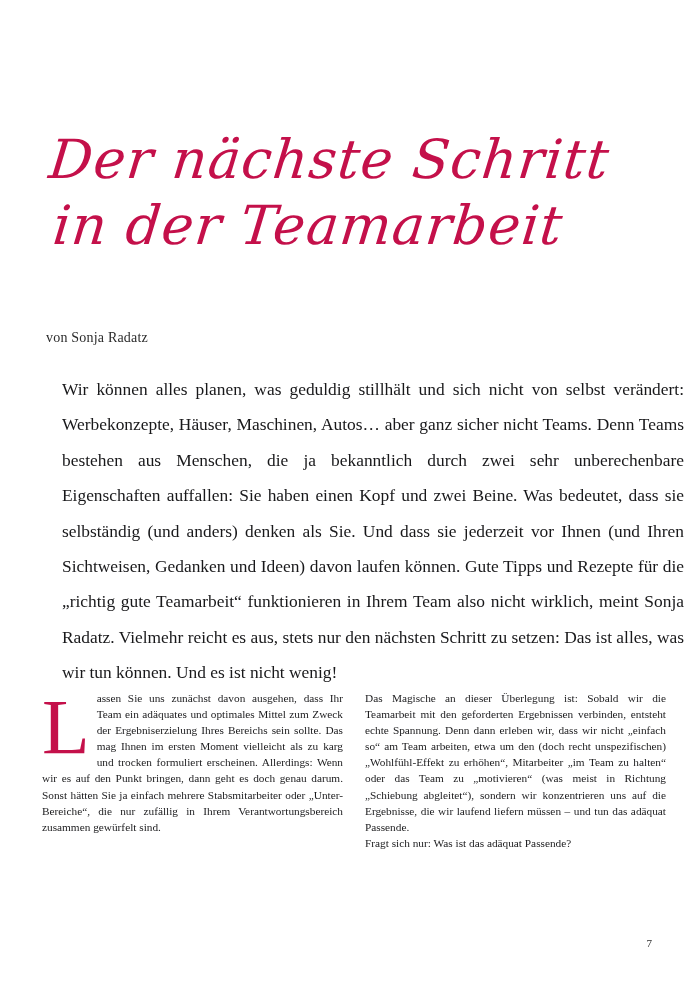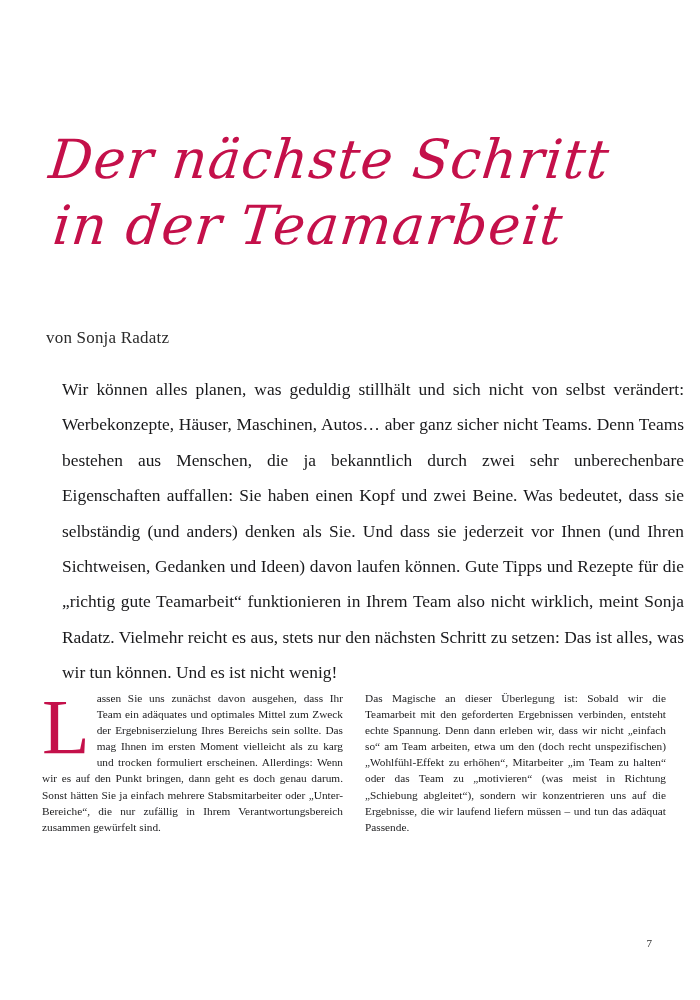--- a/index.html
+++ b/index.html
@@ -42,21 +42,21 @@
   .title-line.line2 {
     margin-top: 2px;
     padding-left: 4px;
   }
 
   
   .byline {
     position: absolute;
     left: 46px;
     top: 331px;
-    font-size: 17px;
+    font-size: 14px;
     line-height: 14px;
     color: #2b2b2b;
     letter-spacing: 0.2px;
   }
 
   
   .lead {
     position: absolute;
     left: 42px;
     top: 372px;
@@ -127,18 +127,19 @@
   <div class="byline">von Sonja Radatz</div>
 
   <div class="lead">Wir können alles planen, was geduldig stillhält und sich nicht von selbst verändert: Werbekonzepte, Häuser, Maschinen, Autos… aber ganz sicher nicht Teams. Denn Teams bestehen aus Menschen, die ja bekanntlich durch zwei sehr unberechenbare Eigenschaften auffallen: Sie haben einen Kopf und zwei Beine. Was bedeutet, dass sie selbständig (und anders) denken als Sie. Und dass sie jederzeit vor Ihnen (und Ihren Sichtweisen, Gedanken und Ideen) davon laufen können. Gute Tipps und Rezepte für die „richtig gute Teamarbeit“ funktionieren in Ihrem Team also nicht wirklich, meint Sonja Radatz. Vielmehr reicht es aus, stets nur den nächsten Schritt zu setzen: Das ist alles, was wir tun können. Und es ist nicht wenig!</div>
 
   <div class="columns">
     <div class="col left">
       <p>Lassen Sie uns zunächst davon ausgehen, dass Ihr Team ein adäquates und optimales Mittel zum Zweck der Ergebniserzielung Ihres Bereichs sein sollte. Das mag Ihnen im ersten Moment vielleicht als zu karg und trocken formuliert erscheinen. Allerdings: Wenn wir es auf den Punkt bringen, dann geht es doch genau darum. Sonst hätten Sie ja einfach mehrere Stabsmitarbeiter oder „Unter-Bereiche“, die nur zufällig in Ihrem Verantwortungsbereich zusammen gewürfelt sind.</p>
     </div>
     <div class="col right">
       <p>Das Magische an dieser Überlegung ist: Sobald wir die Teamarbeit mit den geforderten Ergebnissen verbinden, entsteht echte Spannung. Denn dann erleben wir, dass wir nicht „einfach so“ am Team arbeiten, etwa um den (doch recht unspezifischen) „Wohlfühl-Effekt zu erhöhen“, Mitarbeiter „im Team zu halten“ oder das Team zu „motivieren“ (was meist in Richtung „Schiebung abgleitet“), sondern wir konzentrieren uns auf die Ergebnisse, die wir laufend liefern müssen – und tun das adäquat Passende.</p>
+      <p>Fragt sich nur: Was ist das adäquat Passende?</p>
     </div>
   </div>
 
   <div class="page-number">7</div>
 
 </div>
 
 </body></html>

